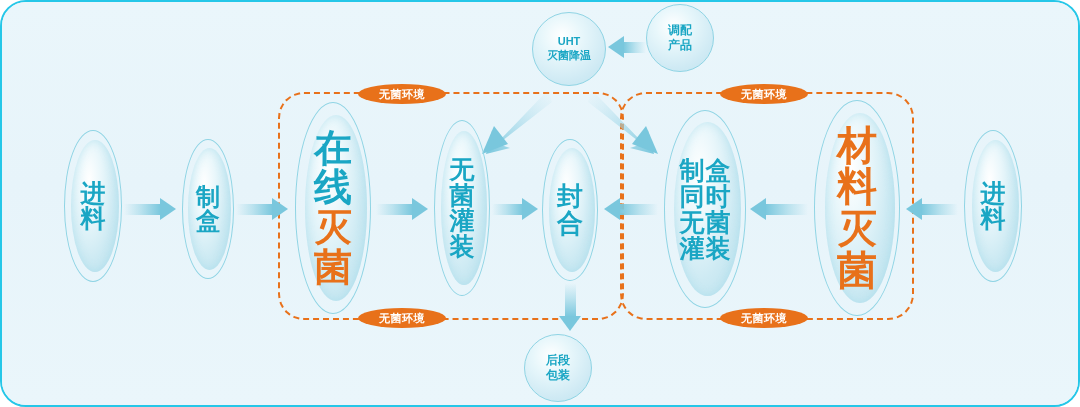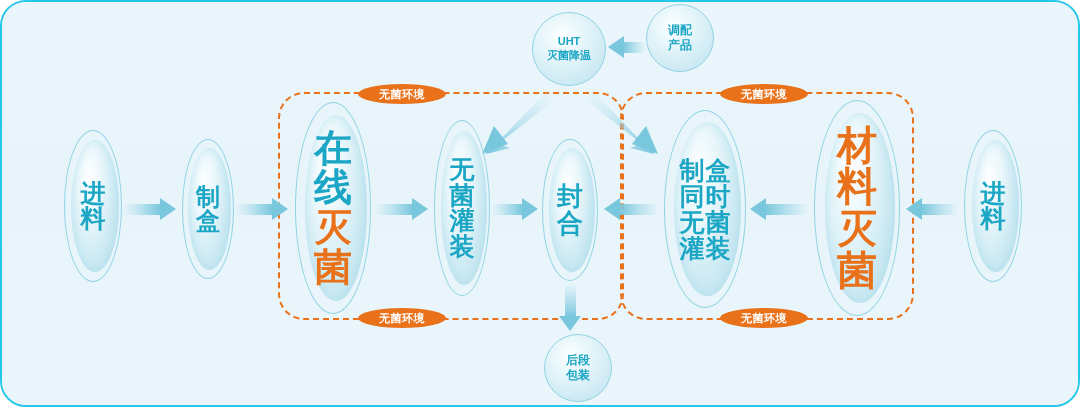--- a/index.html
+++ b/index.html
@@ -138,21 +138,21 @@
     <div class="circ" style="left:530px;top:10px;width:72px;height:72px;font-size:11px;">
       <span class="row">UHT</span>
       <span class="row">灭菌降温</span>
     </div>
 
     <div class="circ" style="left:644px;top:2px;width:66px;height:66px;font-size:12px;">
       <span class="row">调配</span>
       <span class="row">产品</span>
     </div>
 
-    <div class="circ" style="left:542px;top:332px;width:66px;height:66px;font-size:12px;">
+    <div class="circ" style="left:522px;top:332px;width:66px;height:66px;font-size:12px;">
       <span class="row">后段</span>
       <span class="row">包装</span>
     </div>
 
     <div class="node" style="left:62px;top:128px;width:58px;height:152px;">
       <div class="ring"></div>
       <div class="core" style="left:7px;top:10px;right:3px;bottom:10px;"></div>
       <div class="txt" style="font-size:25px;">
         <span class="row">进</span>
         <span class="row">料</span>

